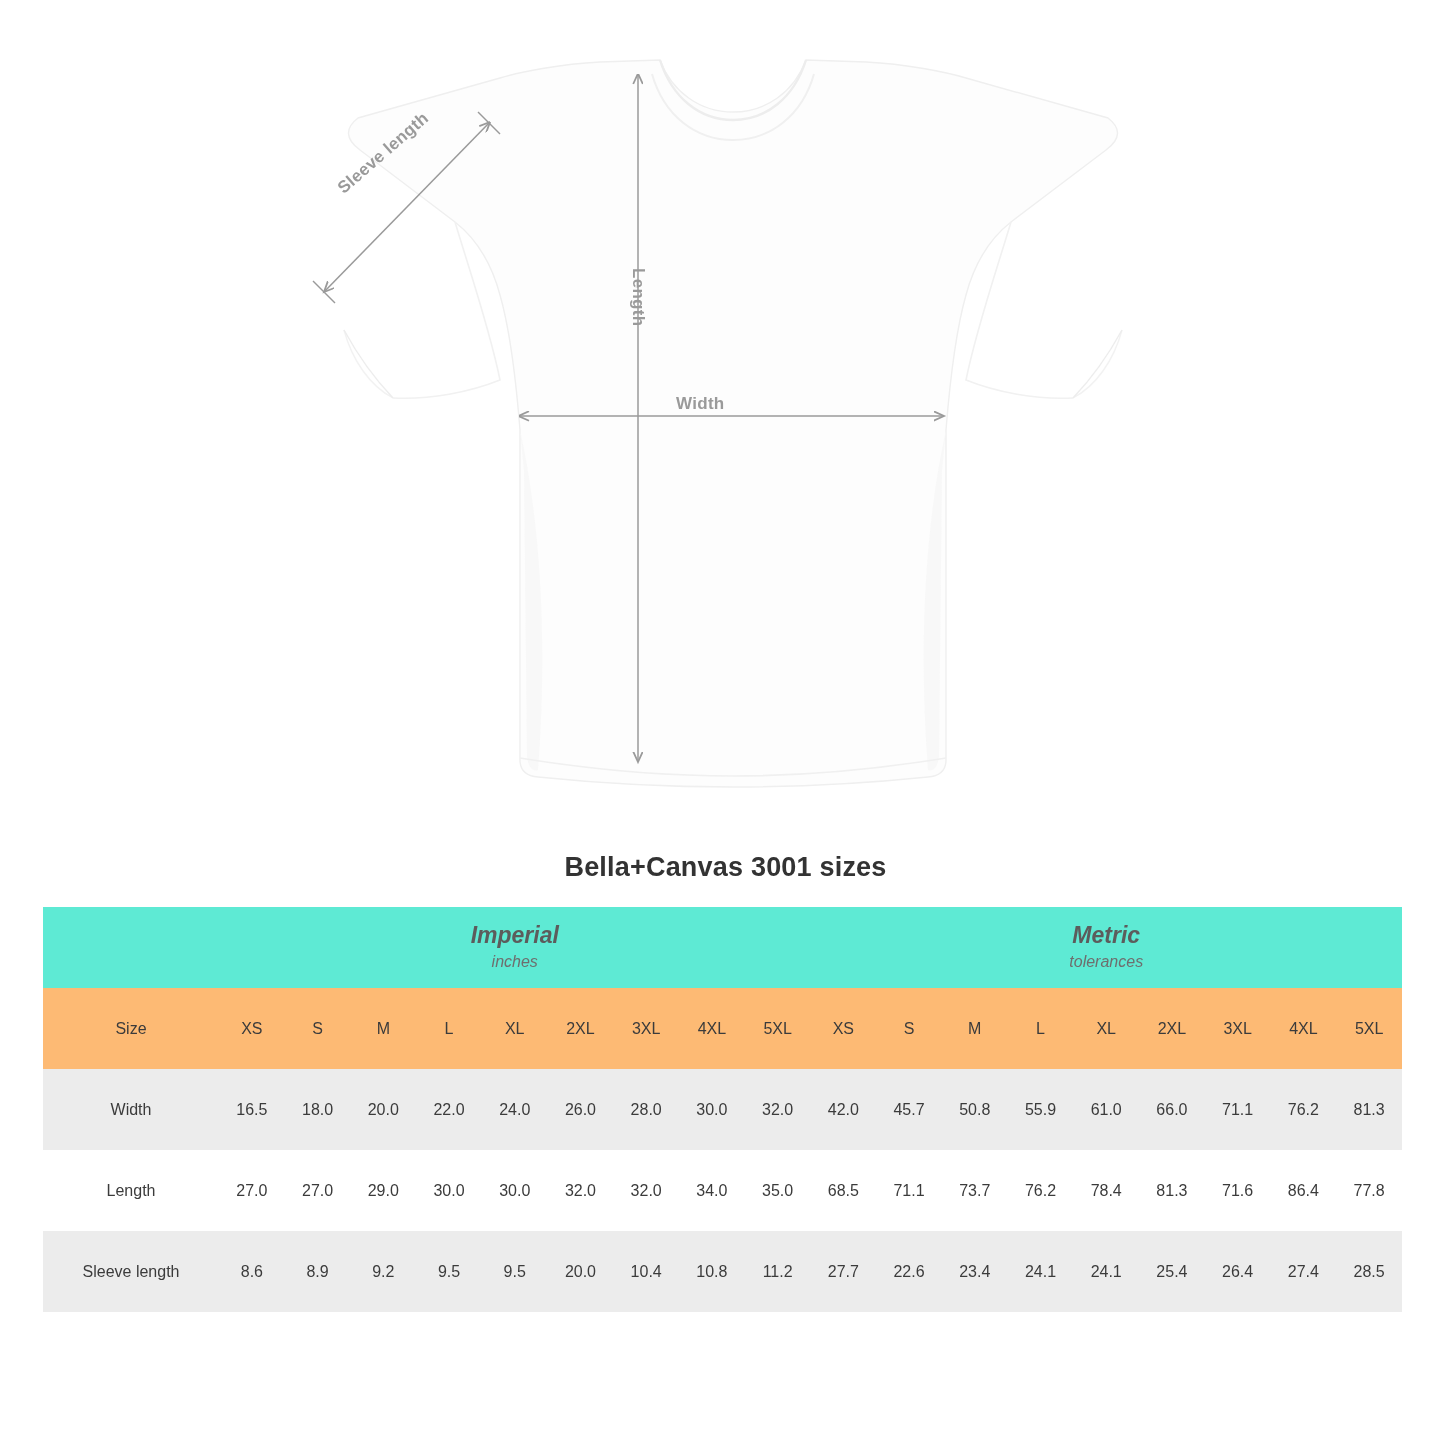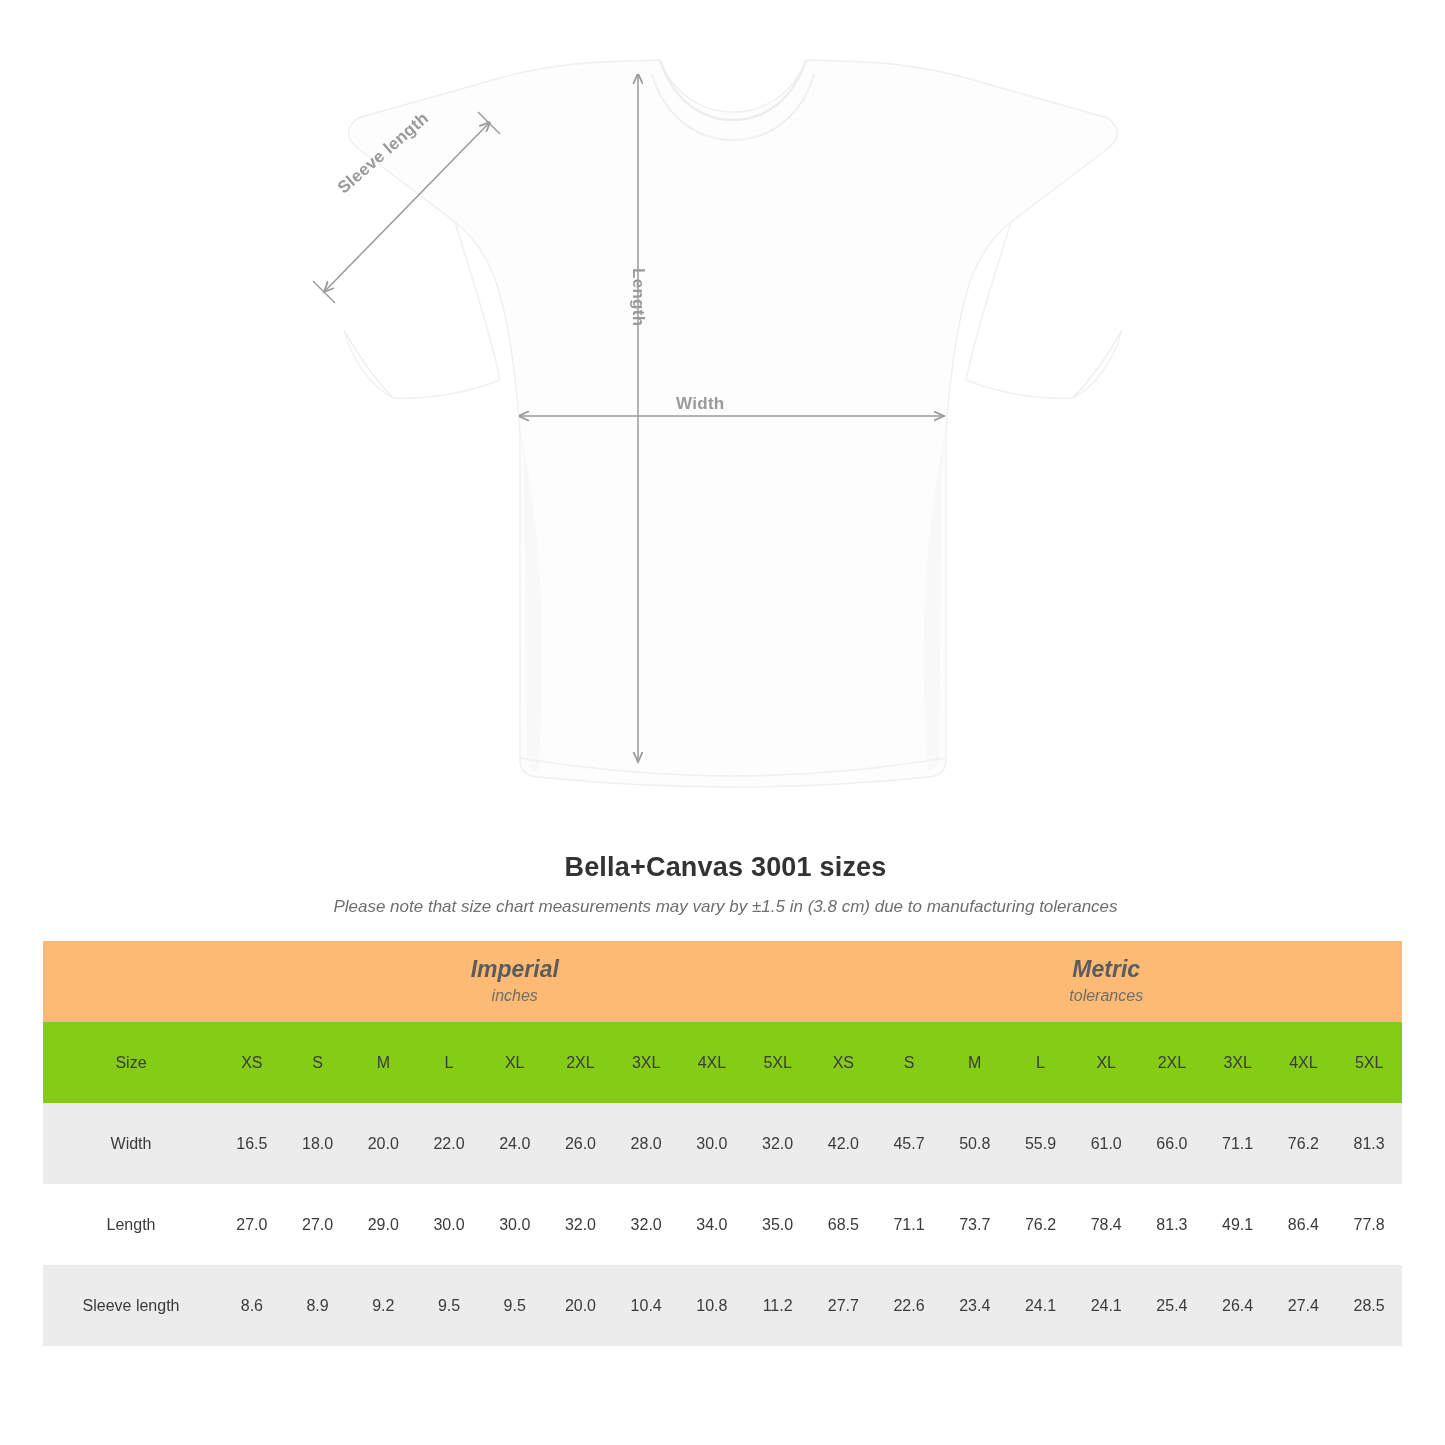--- a/index.html
+++ b/index.html
@@ -88,21 +88,21 @@
   table.size-table td, table.size-table th {
     text-align: center;
     font-size: 16px;
     color: #3b3b3b;
     padding: 0;
     height: 81px;
     vertical-align: middle;
     font-weight: normal;
   }
   .unit-band td {
-    background: #fdba74;
+    background: #5eead4;
     height: 112px;
   }
   .unit-name {
     font-size: 23px;
     font-style: italic;
     font-weight: bold;
     color: #5c5c5c;
     line-height: 1.25;
   }
   .unit-sub {
@@ -116,21 +116,21 @@
     font-size: 17px;
     color: #3b3b3b;
   }
   .col-head-cell {
     font-weight: bold;
     font-size: 17px;
     color: #3b3b3b;
   }
   tr.zebra-light td { background: #ffffff; }
   tr.zebra-dark td { background: #ececec; }
-  tr.head-row td { background: #84cc16; }
+  tr.head-row td { background: #fdba74; }
   td.first-col { width: 176px; }
 </style>
 </head>
 <body>
 
 <div class="page">
 
   <div class="illustration">
     <svg class="shirt-svg" width="1445" height="830" viewBox="0 0 1445 830">
       <defs>
@@ -190,21 +190,20 @@
       <line x1="313" y1="281" x2="335" y2="303" stroke="#9a9a9a" stroke-width="1.4"></line>
     </svg>
 
     <div class="dim-label label-sleeve">Sleeve length</div>
     <div class="dim-label label-length">Length</div>
     <div class="dim-label label-width">Width</div>
   </div>
 
   <div class="chart-head">
     <div class="chart-title">Bella+Canvas 3001 sizes</div>
-    <div class="chart-note">Please note that size chart measurements may vary by ±1.5 in (3.8 cm) due to manufacturing tolerances</div>
   </div>
 
   <div class="table-wrap">
     <table class="size-table">
       <tbody id="table-body">
           <tr class="unit-band">
             <td class="first-col"></td>
             <td colspan="9">
               <div class="unit-name">Imperial</div>
               <div class="unit-sub">inches</div>
@@ -266,21 +265,21 @@
             <td>32.0</td>
             <td>32.0</td>
             <td>34.0</td>
             <td>35.0</td>
             <td>68.5</td>
             <td>71.1</td>
             <td>73.7</td>
             <td>76.2</td>
             <td>78.4</td>
             <td>81.3</td>
-            <td>49.1</td>
+            <td>71.6</td>
             <td>86.4</td>
             <td>77.8</td>
           </tr>
           <tr class="zebra-dark">
             <td class="first-col row-head-cell">Sleeve length</td>
             <td>8.6</td>
             <td>8.9</td>
             <td>9.2</td>
             <td>9.5</td>
             <td>9.5</td>

